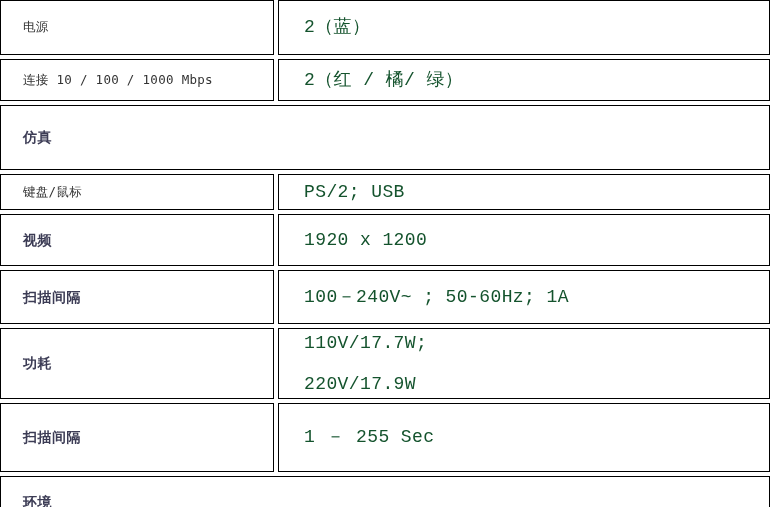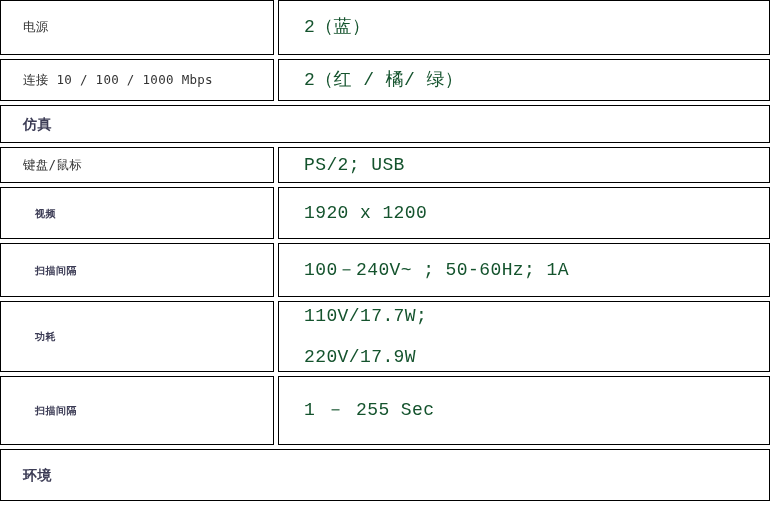--- a/index.html
+++ b/index.html
@@ -48,24 +48,24 @@
     padding-left: 22px;
     color: #333333;
     font-weight: normal;
     font-family: "DejaVu Sans Mono", "Liberation Mono", monospace;
     font-size: 12.5px;
     letter-spacing: 0.3px;
   }
 
   
   .label-main .cell-inner {
-    padding-left: 34px;
+    padding-left: 22px;
     color: #3c3c55;
     font-weight: bold;
-    font-size: 10px;
+    font-size: 14px;
     font-family: "Liberation Sans", "DejaVu Sans", sans-serif;
     letter-spacing: 0.5px;
   }
 
   
   .section-head .cell-inner {
     padding-left: 22px;
     color: #3c3c55;
     font-weight: bold;
     font-size: 14px;
@@ -119,21 +119,21 @@
         <td class="cell value">
           <div class="cell-inner">
             <p>2（红 / 橘/ 绿）</p>
           </div>
         </td>
       </tr>
       <tr class="spacer-row">
         <td colspan="3"></td>
       </tr>
       <tr>
-        <td class="cell section-head" colspan="3" style="height: 38px;">
+        <td class="cell section-head" colspan="3" style="height: 65px;">
           <div class="cell-inner">仿真</div>
         </td>
       </tr>
       <tr class="spacer-row">
         <td colspan="3"></td>
       </tr>
       <tr>
         <td class="cell label-sub" style="height: 36px; margin-left: 16px;">
           <div class="cell-inner">键盘/鼠标</div>
         </td>

